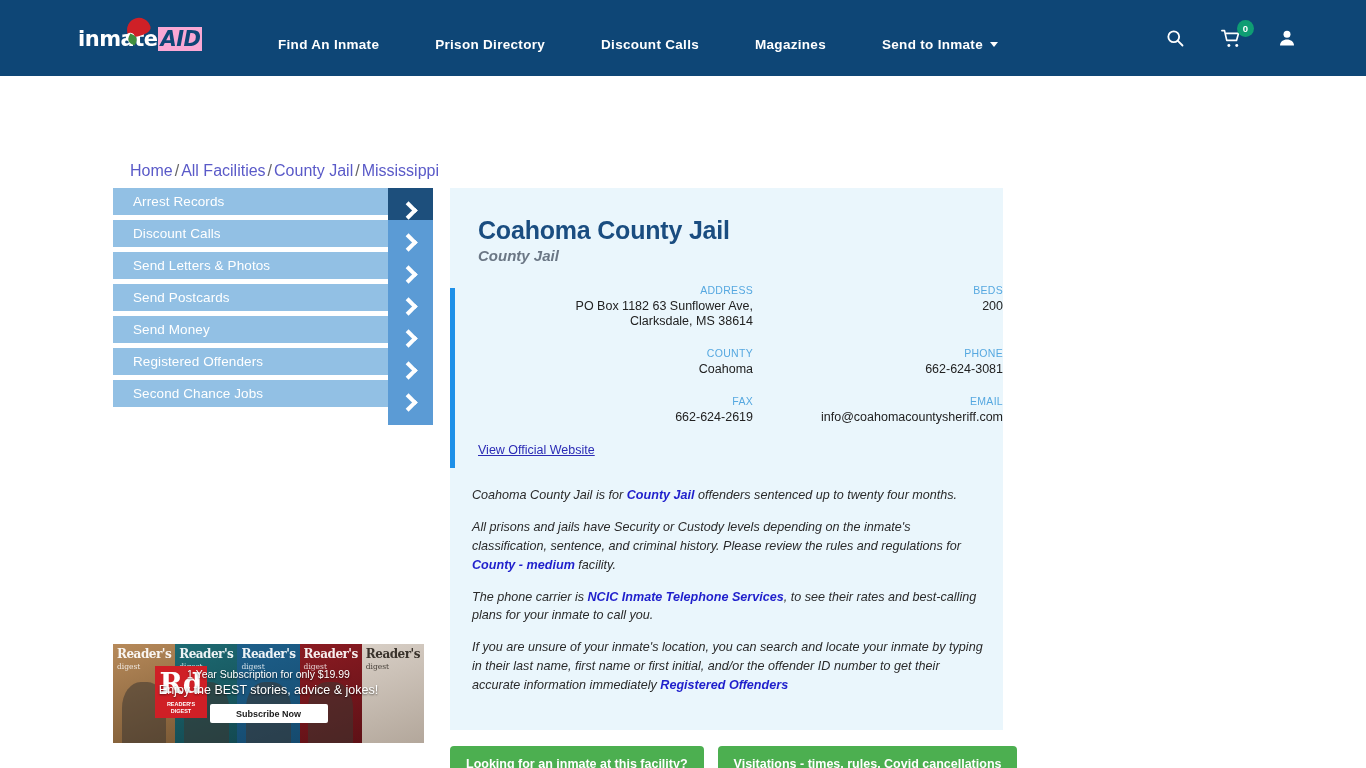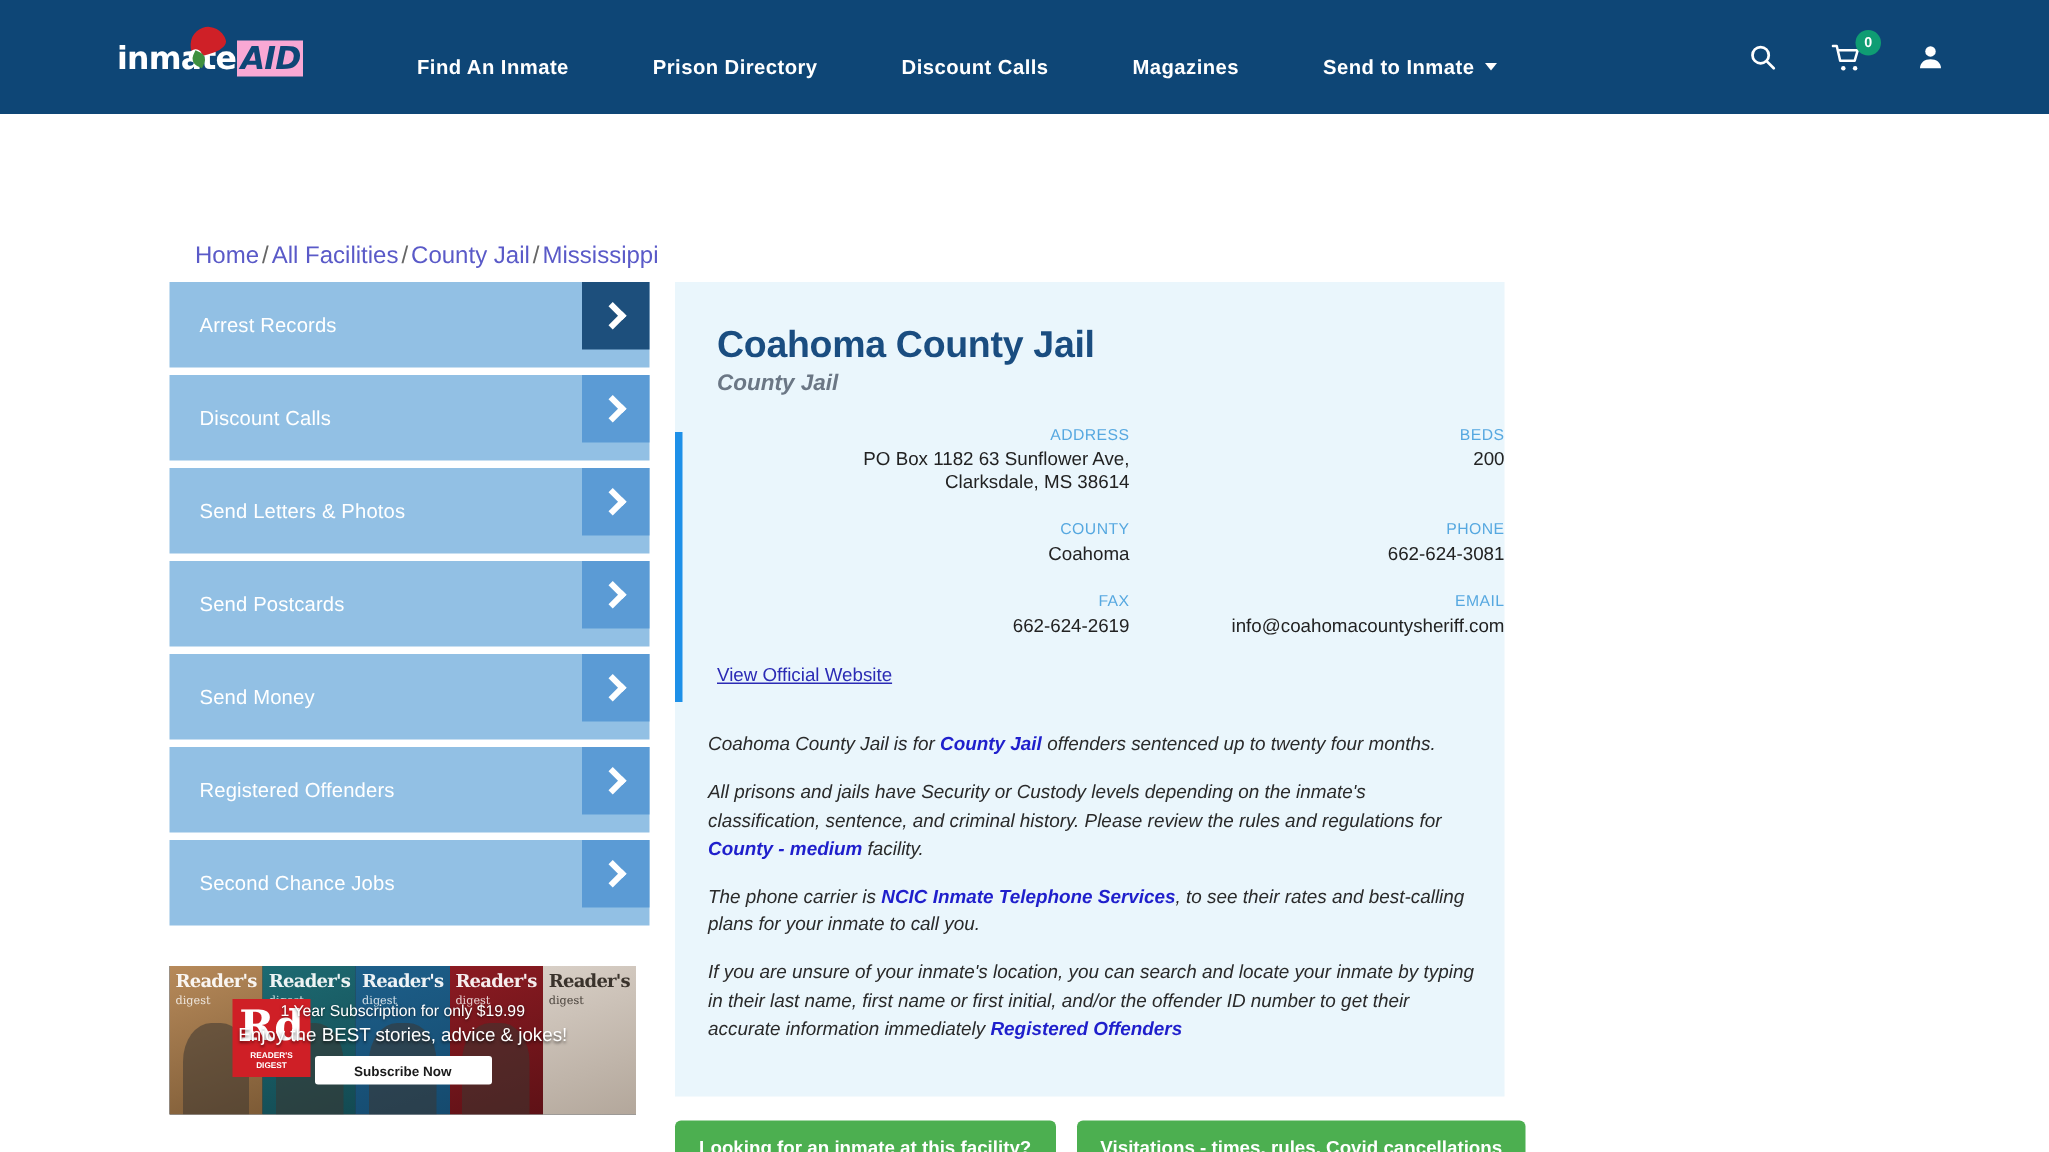--- a/index.html
+++ b/index.html
@@ -154,21 +154,21 @@
   .sidebar-title {
     font-size: 19.5px;
     font-weight: 700;
     color: #000000;
     text-decoration: underline;
     margin: 0 0 14px 0;
     letter-spacing: -0.2px;
   }
   .side-btn {
     position: relative;
-    height: 57px;
+    height: 27px;
     background: #92c0e4;
     margin-bottom: 5px;
     display: flex;
     align-items: center;
     cursor: pointer;
   }
   .side-btn-label {
     color: #ffffff;
     font-size: 13.5px;
     padding-left: 20px;

